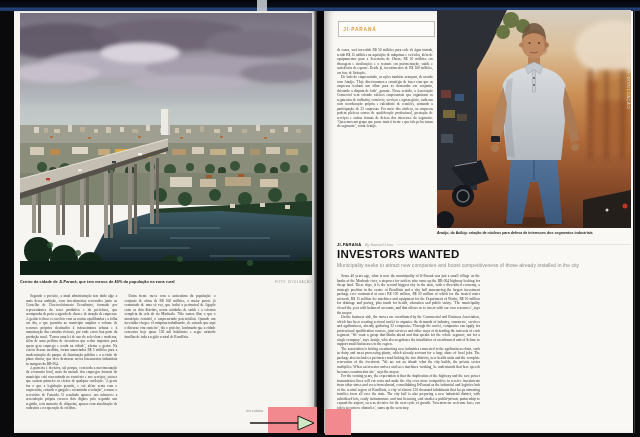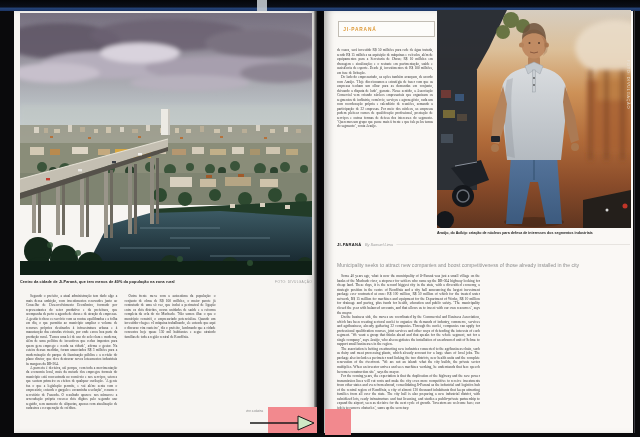--- a/index.html
+++ b/index.html
@@ -383,20 +383,21 @@
     </div>
 
     <div class="abs tx-wrap kicker-wrap" style="left:13px;top:231px;">
       <div class="scaled s55 kicker-row">
         <span class="kicker-tag">JI-PARANÁ</span>
         <span class="kicker-by">By Samuel Lima</span>
         <span class="kicker-rule"></span>
       </div>
     </div>
 
+    <div class="abs headline" style="left:13px;top:237px;">INVESTORS WANTED</div>
     <div class="abs tx-wrap subhead-wrap" style="left:13px;top:251px;">
       <div class="scaled s6 subhead">Municipality seeks to attract new companies and boost competitiveness of those already installed in the city</div>
     </div>
 
     <div class="abs tx-wrap cols-en-wrap" style="left:13px;top:263px;">
       <div class="scaled s45 cols-en en">
         <p>Some 40 years ago, what is now the municipality of Ji-Paraná was just a small village on the banks of the Machado river, a stopover for settlers who came up the BR-364 highway looking for cheap land. These days, it is the second biggest city in the state, with a diversified economy, a strategic position in the centre of Rondônia and a city hall announcing the largest investment package ever contracted at once: R$ 100 million, R$ 50 million of which for the treated water network, R$ 15 million for machines and equipment for the Department of Works, R$ 10 million for drainage and paving, plus funds for health, education and public safety. ‘The municipality closed the year with balanced accounts, and that allows us to invest with our own resources’, says the mayor.</p>
         <p>On the business side, the moves are coordinated by the Commercial and Business Association, which has been creating sectoral nuclei to organize the demands of industry, commerce, services and agribusiness, already gathering 22 companies. Through the nuclei, companies can apply for professional qualification courses, joint services and other ways of defending the interests of each segment. ‘We want a group that thinks ahead and that speaks for the whole segment, not for a single company’, says Araújo, who also negotiates the installation of an advanced unit of Sebrae to support small businesses in the region.</p>
         <p>The association is betting on attracting new industries connected to the agribusiness chain, such as dairy and meat processing plants, which already account for a large share of local jobs. The package also includes a perimeter road linking the two districts, new health units and the complete renovation of the riverfront. ‘We are not an island: what the city builds, the private sector multiplies. When an investor arrives and sees machines working, he understands that here speech becomes construction site’, says the mayor.</p>
         <p>For the coming years, the expectation is that the duplication of the highway and the new power transmission lines will cut costs and make the city even more competitive to receive investments from other states and even from abroad, consolidating Ji-Paraná as the industrial and logistics hub of the central region of Rondônia, a city of almost 130 thousand inhabitants that keeps attracting families from all over the state. The city hall is also preparing a new industrial district, with subsidized lots, ready infrastructure and fast licensing, and studies a public-private partnership to expand the airport, seen as decisive for the next cycle of growth. ‘Investors are welcome here; our job is to remove obstacles’, sums up the secretary.</p>

